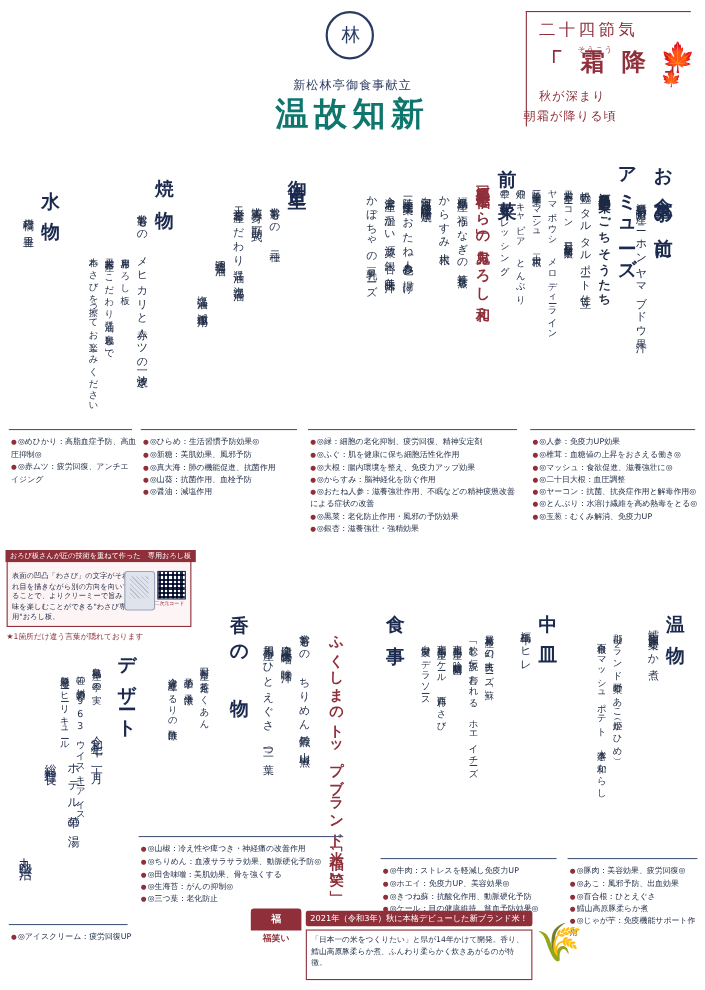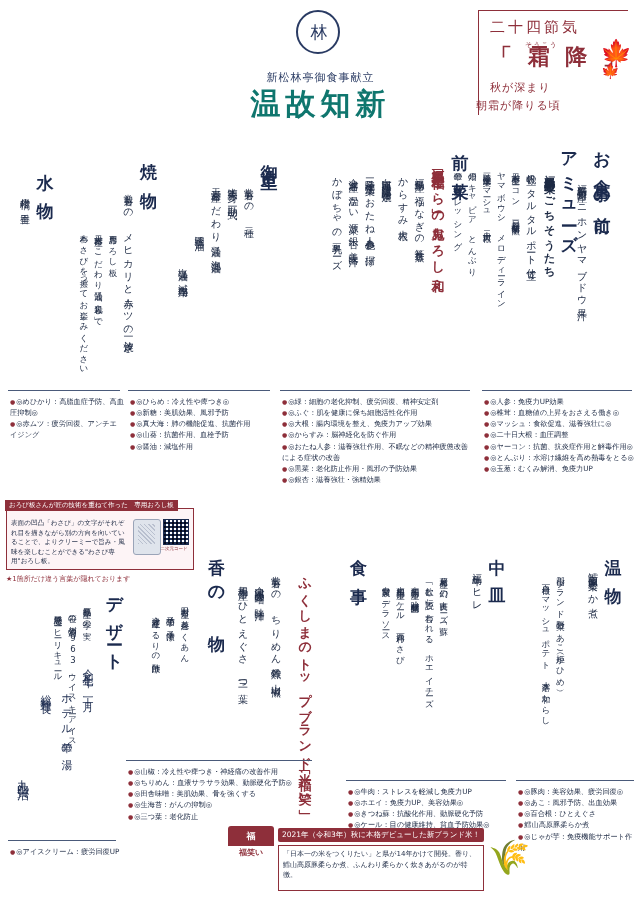--- a/index.html
+++ b/index.html
@@ -193,21 +193,21 @@
   .hrule {
     position: absolute;
     background: #4a5a7a;
     height: 1px;
   }
   
   .wasabi {
     position: absolute;
     left: 6px;
     top: 508px;
-    width: 188px;
+    width: 168px;
     height: 62px;
     border: 1px solid #8e2f3a;
     box-sizing: border-box;
     background: #fdf4f6;
   }
   .wasabi-tag {
     position: absolute;
     left: -2px;
     top: -9px;
     background: #8e2f3a;
@@ -440,21 +440,21 @@
       <div class="title">御造里</div>
       <div class="line" style="margin-top:30px;">常磐もの　二種</div>
       <div class="line" style="margin-top:30px;">本鮪赤身　勘助一式</div>
       <div class="line" style="margin-top:30px;">天栄村産こだわり醤油　泡醤油</div>
       <div class="line" style="margin-top:78px;">透明醤油</div>
       <div class="line" style="margin-top:110px;">塩醤油　減塩作用</div>
     </div>
   </div>
   <div class="hrule" style="left:128px; top:390px; width:142px;"></div>
   <div class="benefits" style="left:130px; top:396px; width:144px;">
-    <div>◎ひらめ：冷え性や痺つき◎</div>
+    <div>◎ひらめ：生活習慣予防効果◎</div>
     <div>◎新糖：美肌効果、風邪予防</div>
     <div>◎真大海：肺の機能促進、抗菌作用</div>
     <div>◎山葵：抗菌作用、血栓予防</div>
     <div>◎醤油：減塩作用</div>
   </div>
 
   <div class="col" style="left:78px; top:150px;">
     <div class="vstack">
       <div class="title">焼　物</div>
       <div class="line" style="margin-top:36px;">常磐もの　メヒカリと赤ムツの一汐焼き</div>

